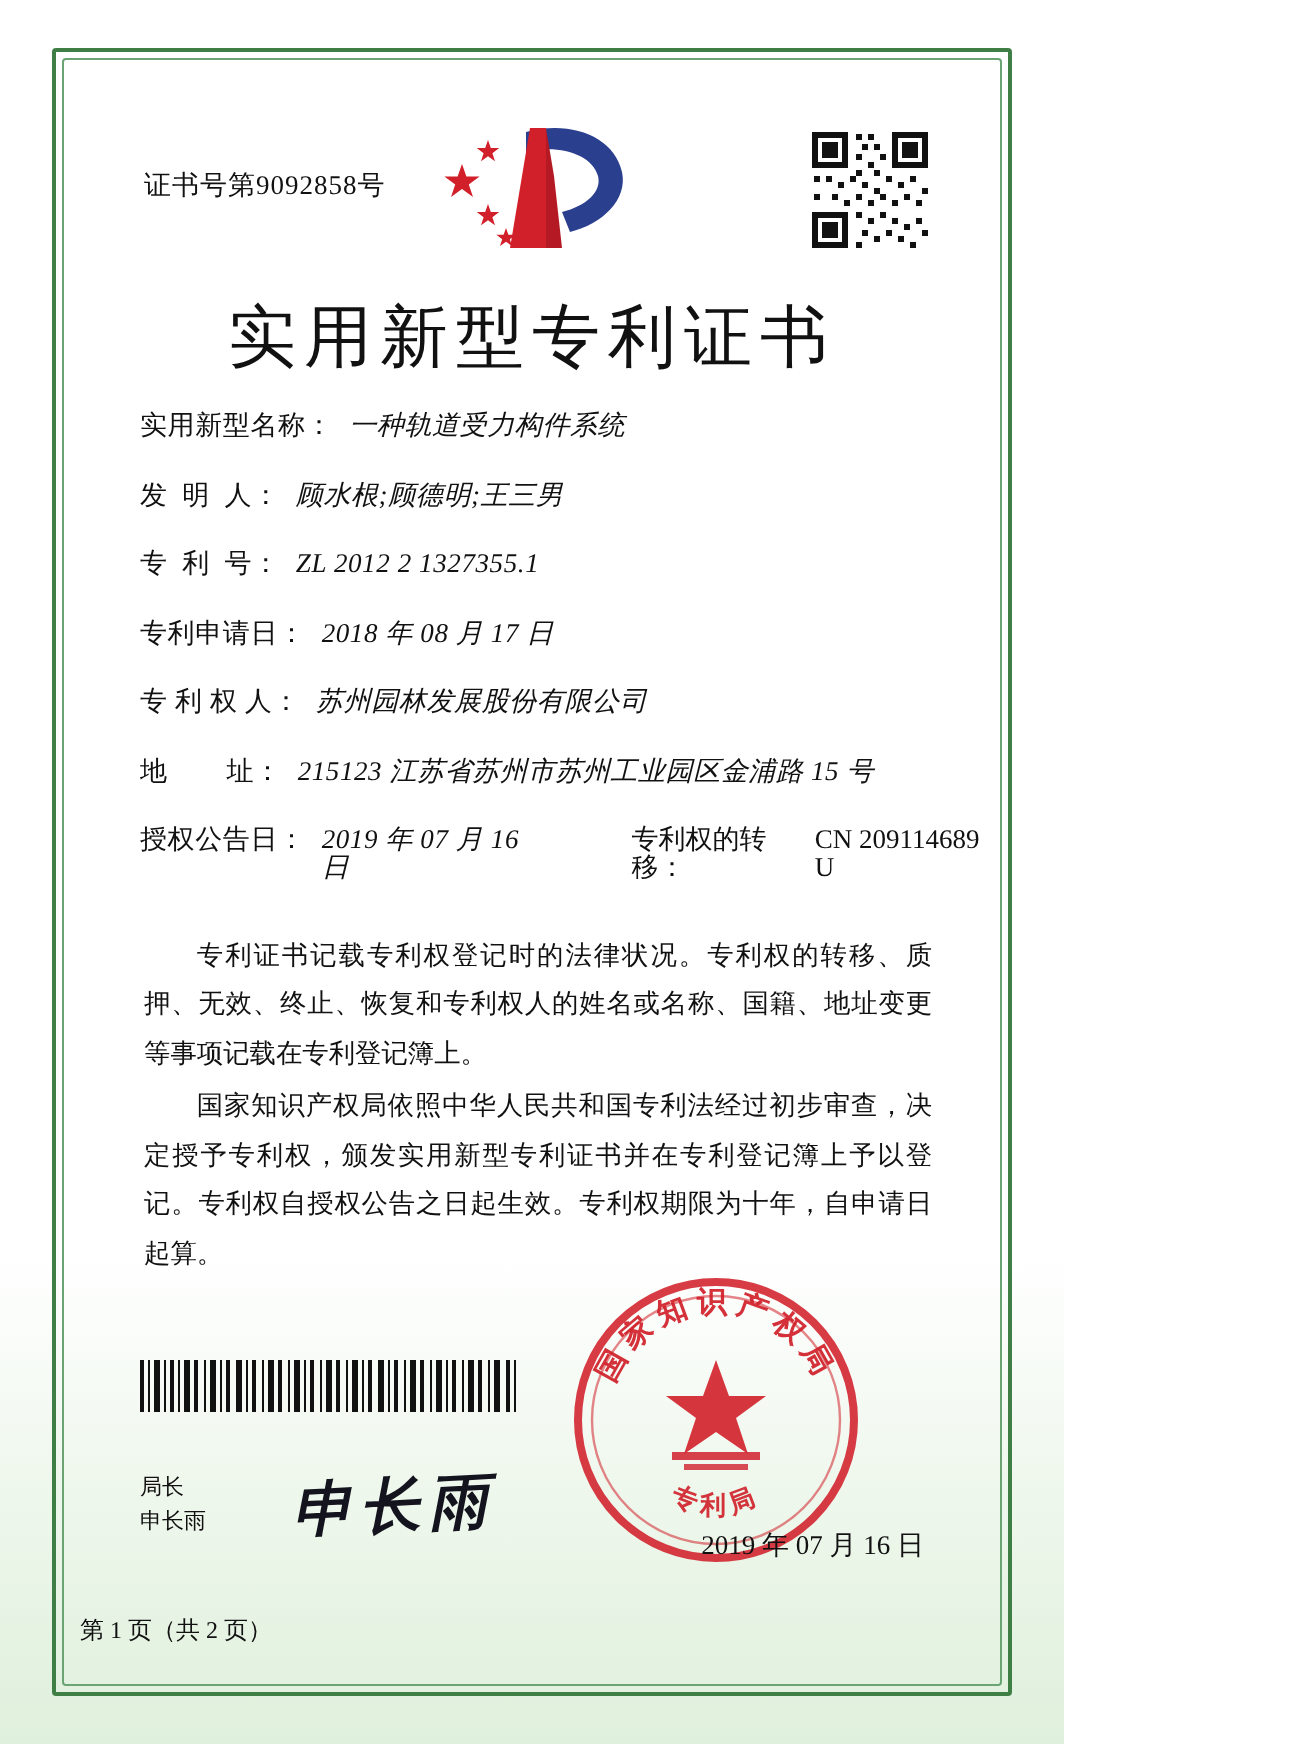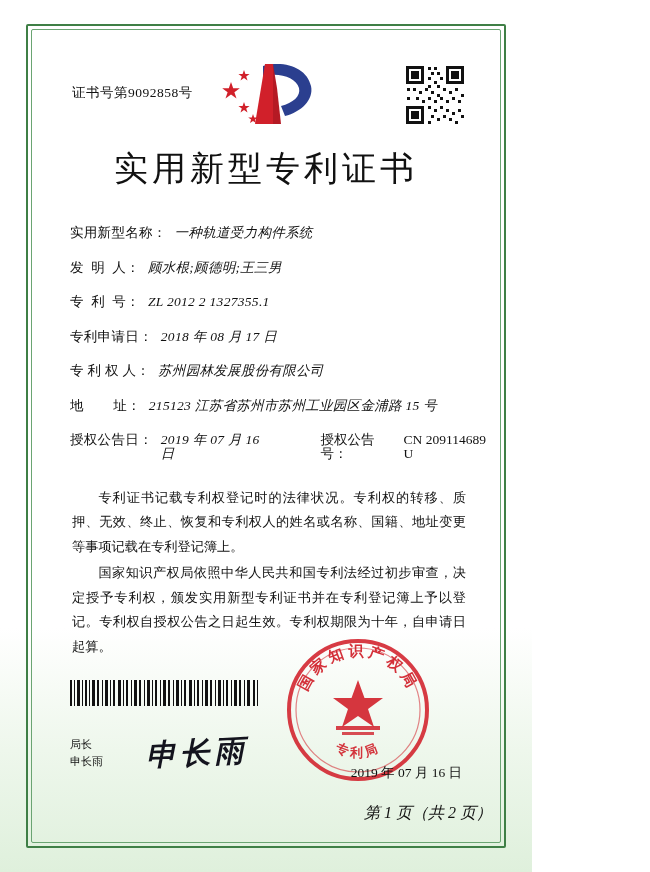--- a/index.html
+++ b/index.html
@@ -91,21 +91,21 @@
     font-size: 34px;
     font-weight: normal;
     letter-spacing: 4px;
     margin-top: 14px;
     color: #111;
     font-family: "Liberation Serif", serif;
   }
 
   
   .fields {
-    margin: 34px 0 0 30px;
+    margin: 14px 0 0 30px;
     font-size: 13.5px;
     line-height: 1;
   }
   .field-row {
     display: flex;
     align-items: baseline;
     margin-bottom: 21px;
   }
   .field-label {
     flex: 0 0 auto;
@@ -188,24 +188,23 @@
     font-size: 13.5px;
     color: #111;
   }
 
   
   .page-footer {
     position: absolute;
     bottom: 8px;
     left: 0;
     right: 0;
-    text-align: right;
-    font-size: 16px;
-    color: #111;
-    font-style: italic;
+    text-align: left;
+    font-size: 12px;
+    color: #111;
   }
 </style>
 </head>
 <body>
 
 <div class="certificate">
 
   <div class="frame-outer"></div>
   <div class="frame-inner"></div>
 
@@ -320,21 +319,21 @@
       </div>
 
       <div class="field-row">
         <span class="field-label">地        址：</span>
         <span class="field-value">215123 江苏省苏州市苏州工业园区金浦路 15 号</span>
       </div>
 
       <div class="field-row">
         <span class="field-label">授权公告日：</span>
         <span class="field-value">2019 年 07 月 16 日</span>
-        <span class="field-second-label">授权公告号：</span>
+        <span class="field-second-label">专利权的转移：</span>
         <span class="field-second-value">CN 209114689 U</span>
       </div>
     </div>
 
     <div class="paragraphs">
       <p>专利证书记载专利权登记时的法律状况。专利权的转移、质押、无效、终止、恢复和专利权人的姓名或名称、国籍、地址变更等事项记载在专利登记簿上。</p>
       <p>国家知识产权局依照中华人民共和国专利法经过初步审查，决定授予专利权，颁发实用新型专利证书并在专利登记簿上予以登记。专利权自授权公告之日起生效。专利权期限为十年，自申请日起算。</p>
     </div>
 
     <div class="barcode">

